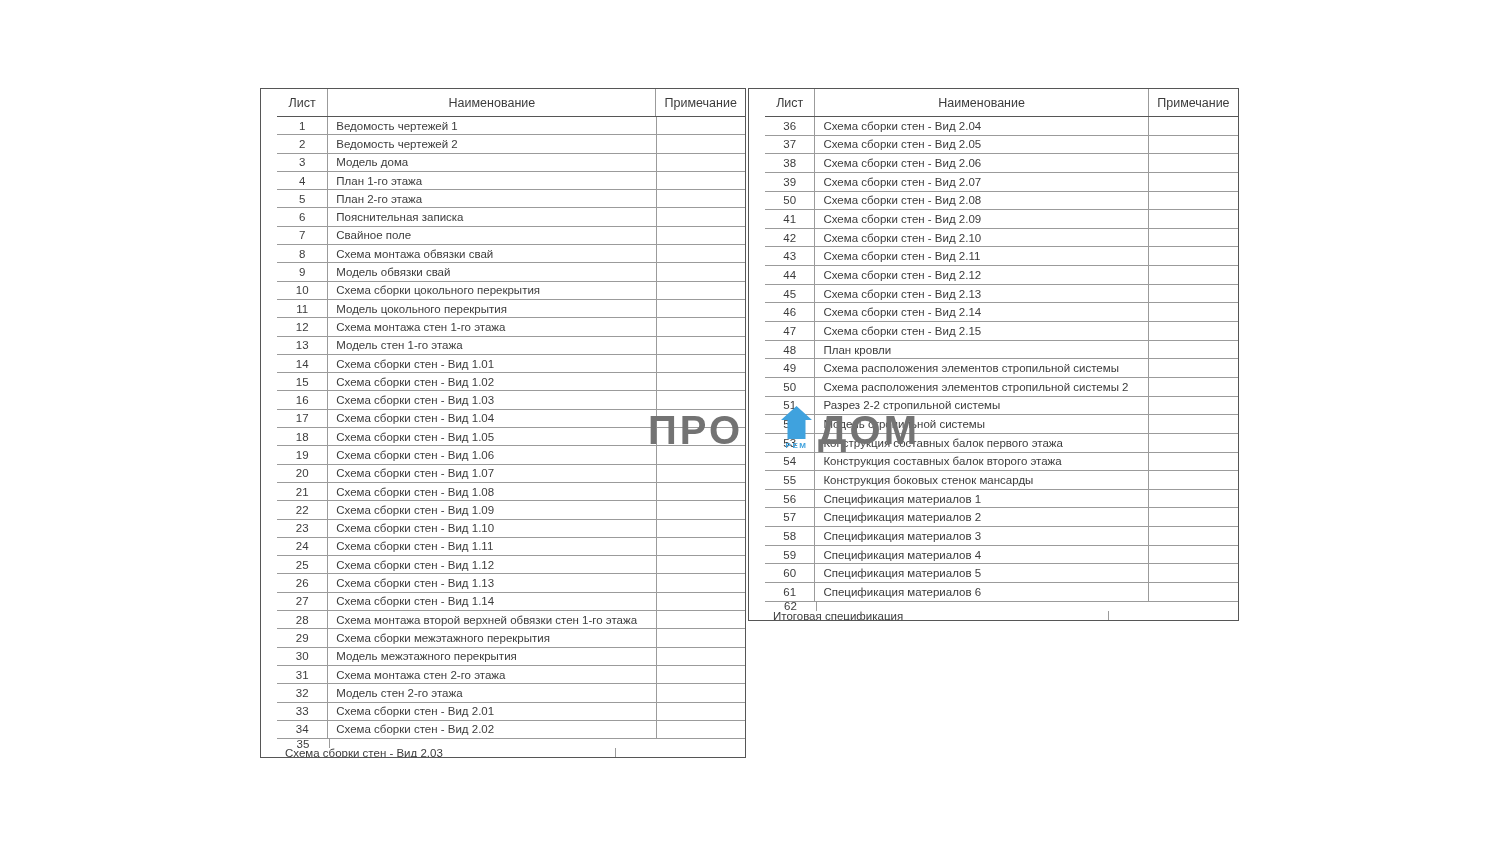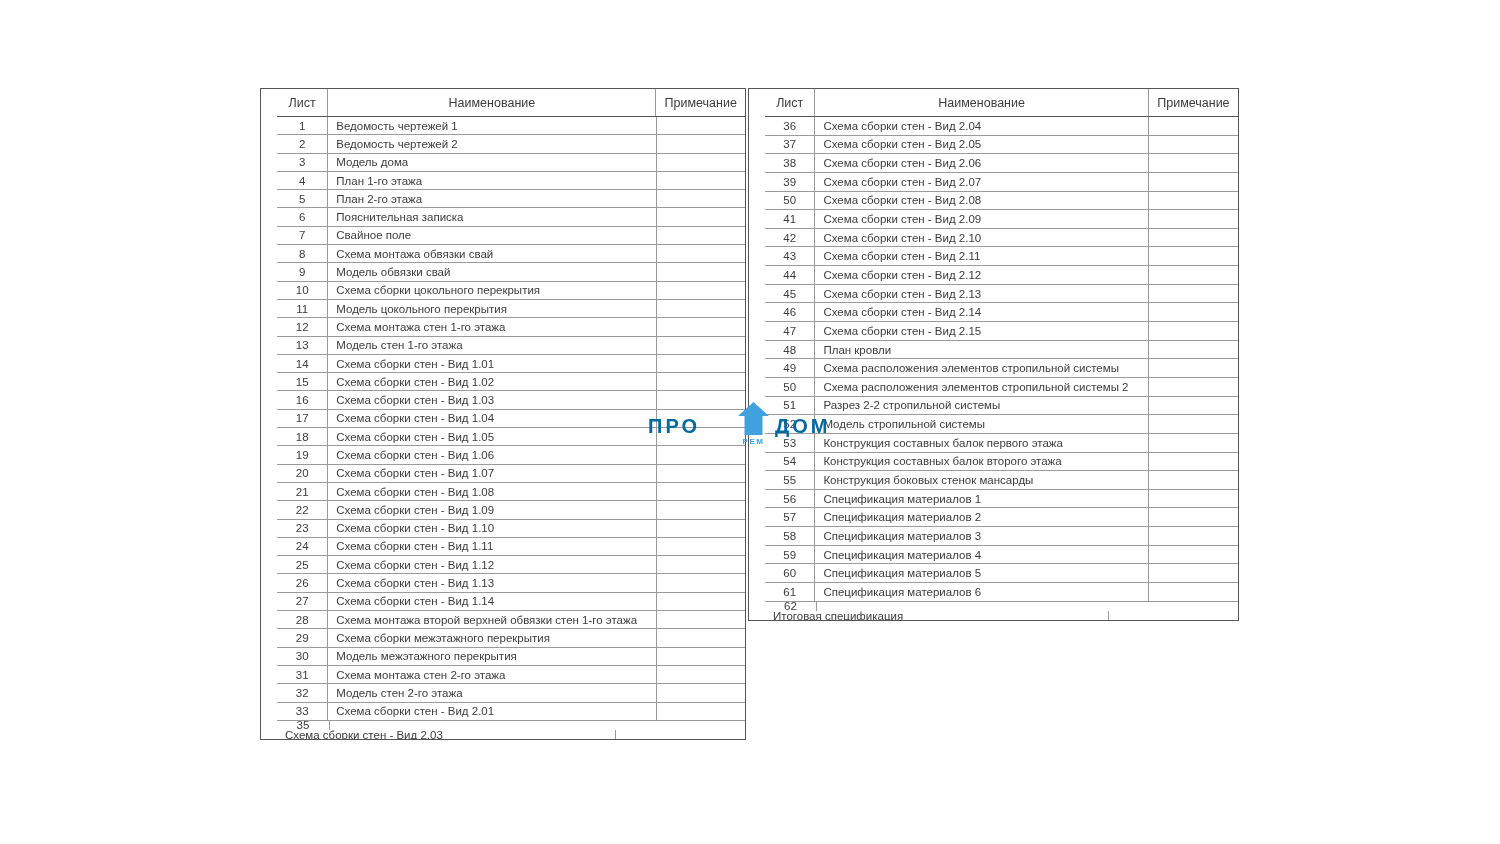--- a/index.html
+++ b/index.html
@@ -43,22 +43,22 @@
 
   #table-left  { left:260px; top:88px; width:486px; --w1:53px; --w2:339px; --w3:91.5px; --rh:18.3px; }
   #table-right { left:748px; top:88px; width:491px; --w1:52px; --w2:344px; --w3:92px;   --rh:18.65px; }
 
   .watermark {
     position:absolute; left:648px; top:402px;
     display:flex; align-items:center; gap:6px;
     z-index:5; pointer-events:none;
   }
   .wm-text {
-    font-size:20px; font-weight:800; letter-spacing:3px;
-    color:#0369a1; line-height:1;
+    font-size:40px; font-weight:800; letter-spacing:3px;
+    color:#737373; line-height:1;
     padding-top:8px;
   }
   .wm-icon { position:relative; width:31px; height:40px;margin-left:32px; }
   .wm-icon svg { display:block; width:31px; height:38px; }
   .wm-sub {
     position:absolute; left:50%; bottom:-4px; transform:translateX(-50%);
     font-size:8px; font-weight:700; letter-spacing:1.5px;
     color:#3fa2de; line-height:1;
   }
 </style>
@@ -228,20 +228,25 @@
         <div class="td col-note"></div>
       </div>
       <div class="tr">
         <div class="td col-sheet">32</div>
         <div class="td col-name">Модель стен 2-го этажа</div>
         <div class="td col-note"></div>
       </div>
       <div class="tr">
         <div class="td col-sheet">33</div>
         <div class="td col-name">Схема сборки стен - Вид 2.01</div>
+        <div class="td col-note"></div>
+      </div>
+      <div class="tr">
+        <div class="td col-sheet">34</div>
+        <div class="td col-name">Схема сборки стен - Вид 2.02</div>
         <div class="td col-note"></div>
       </div>
       <div class="tr">
         <div class="td col-sheet">35</div>
         <div class="td col-name">Схема сборки стен - Вид 2.03</div>
         <div class="td col-note"></div>
       </div>
     </div>
 </section>
 

